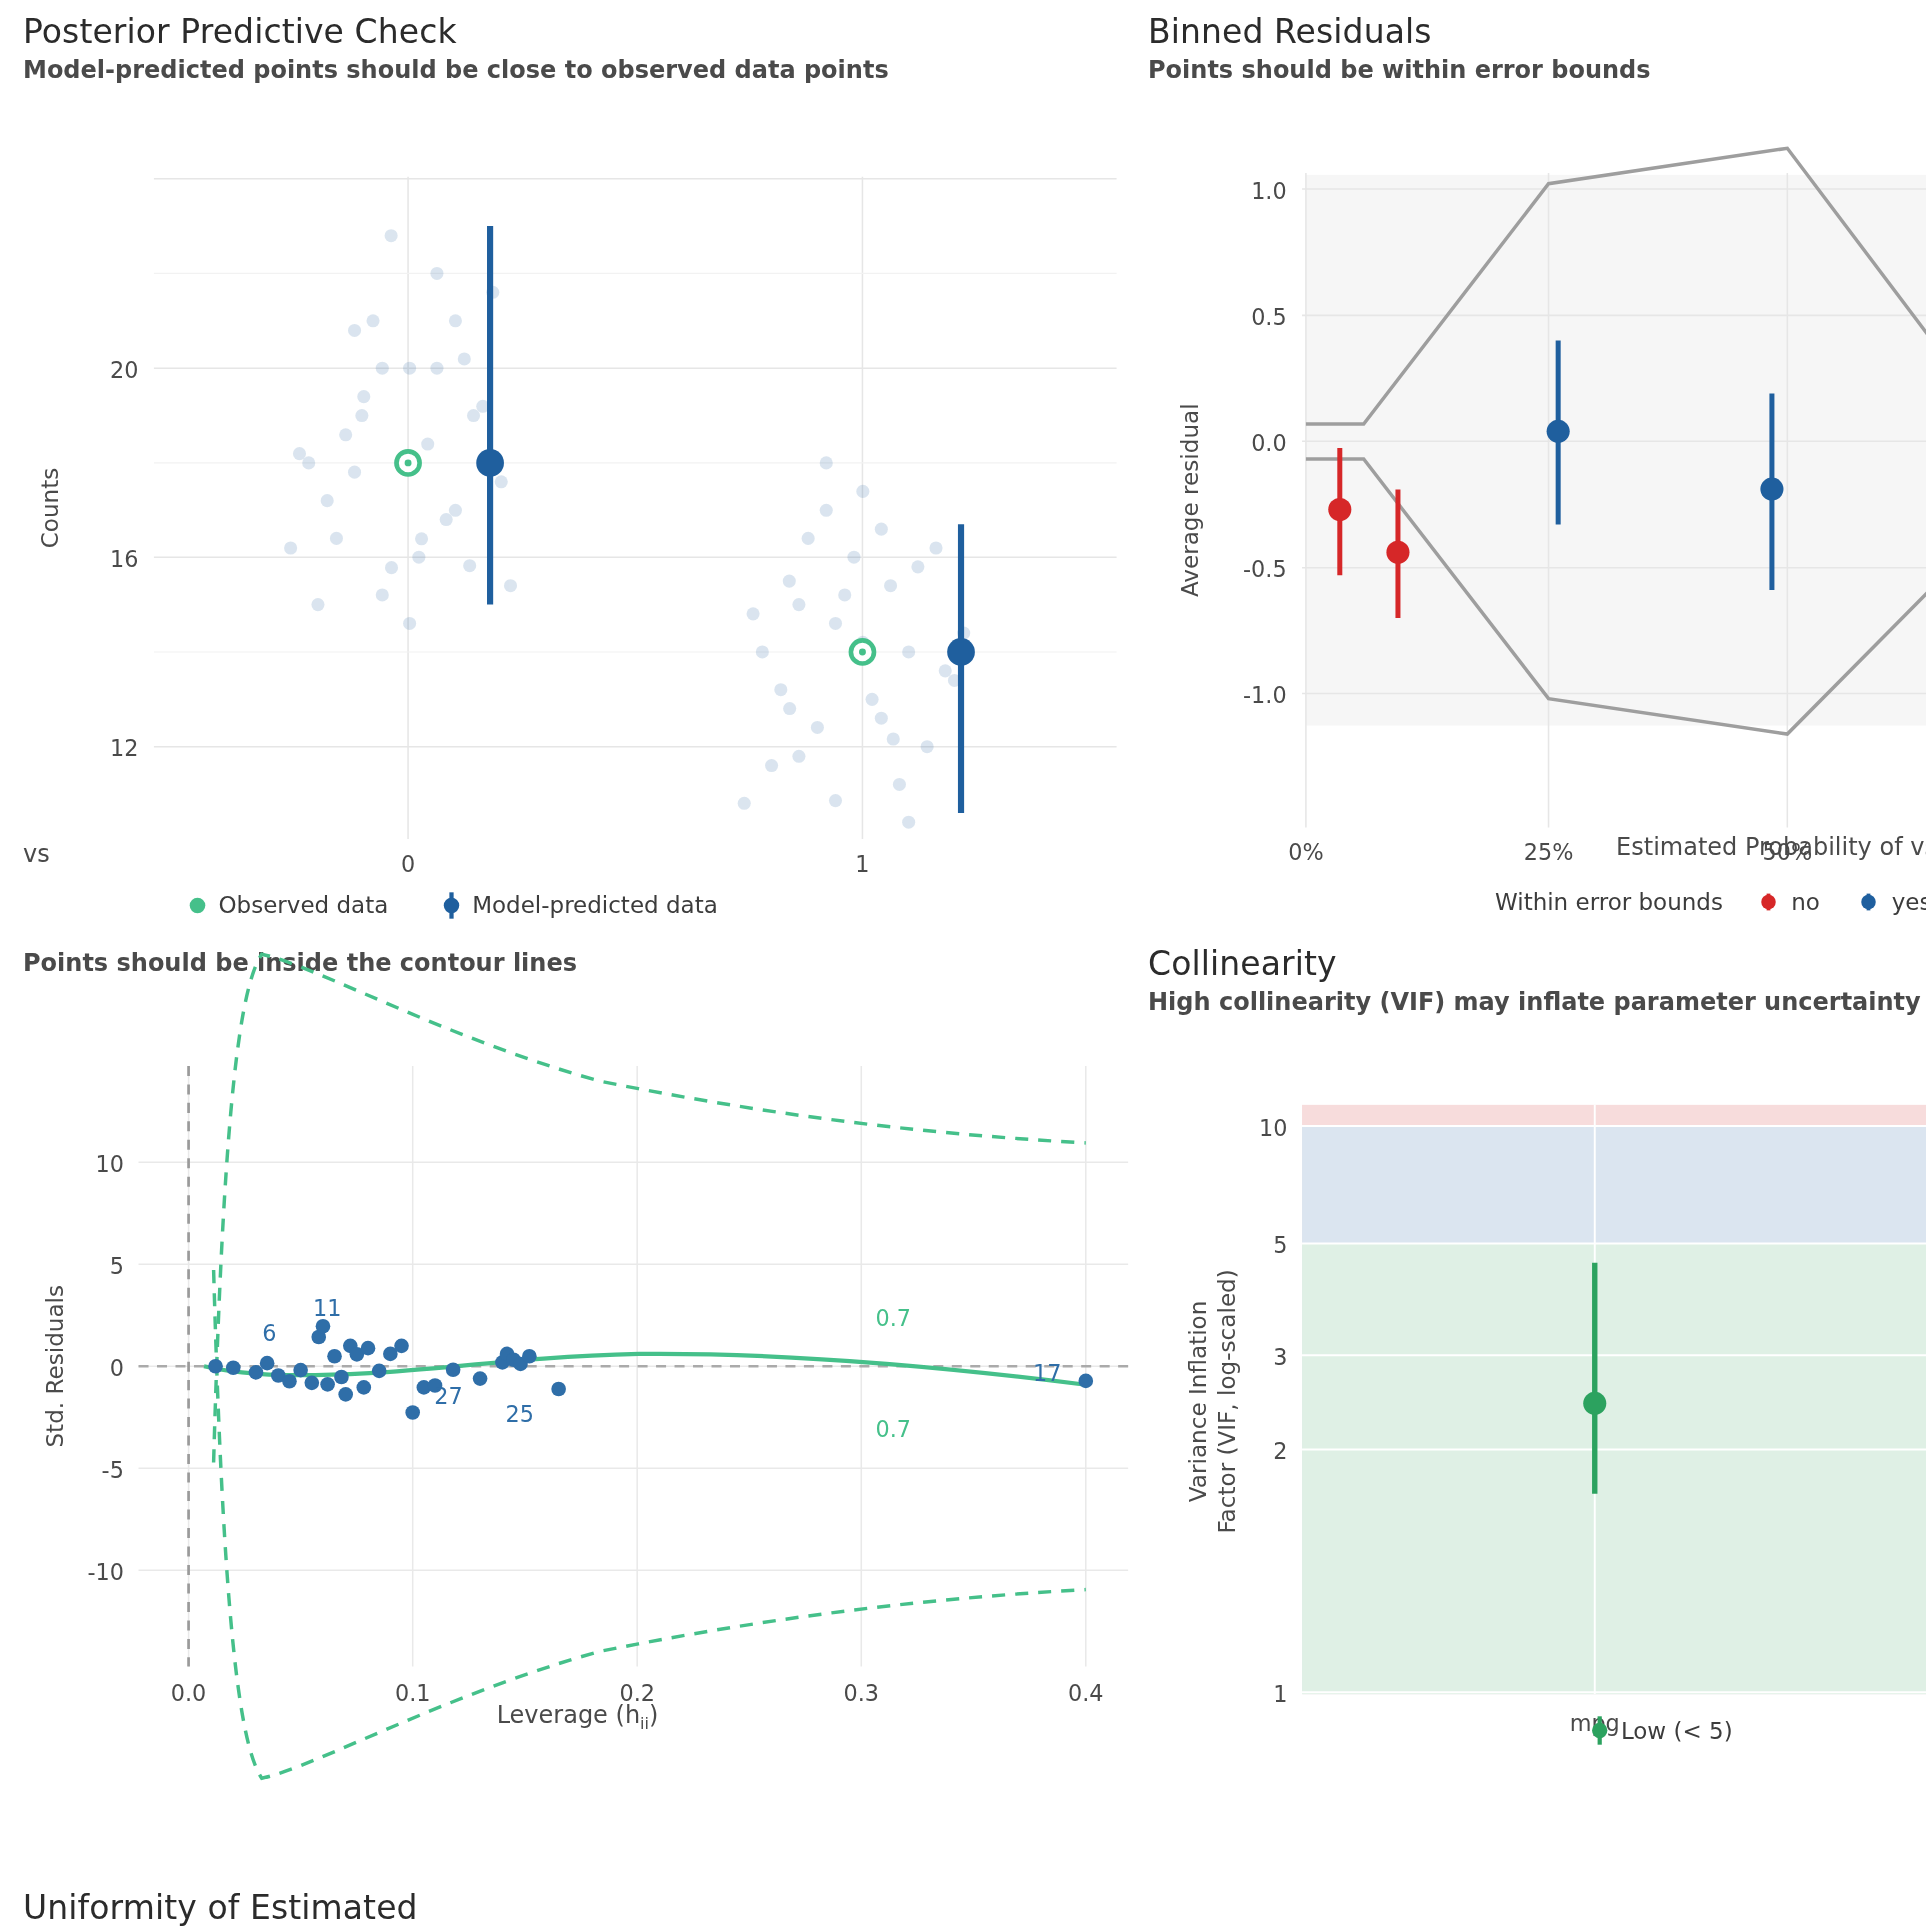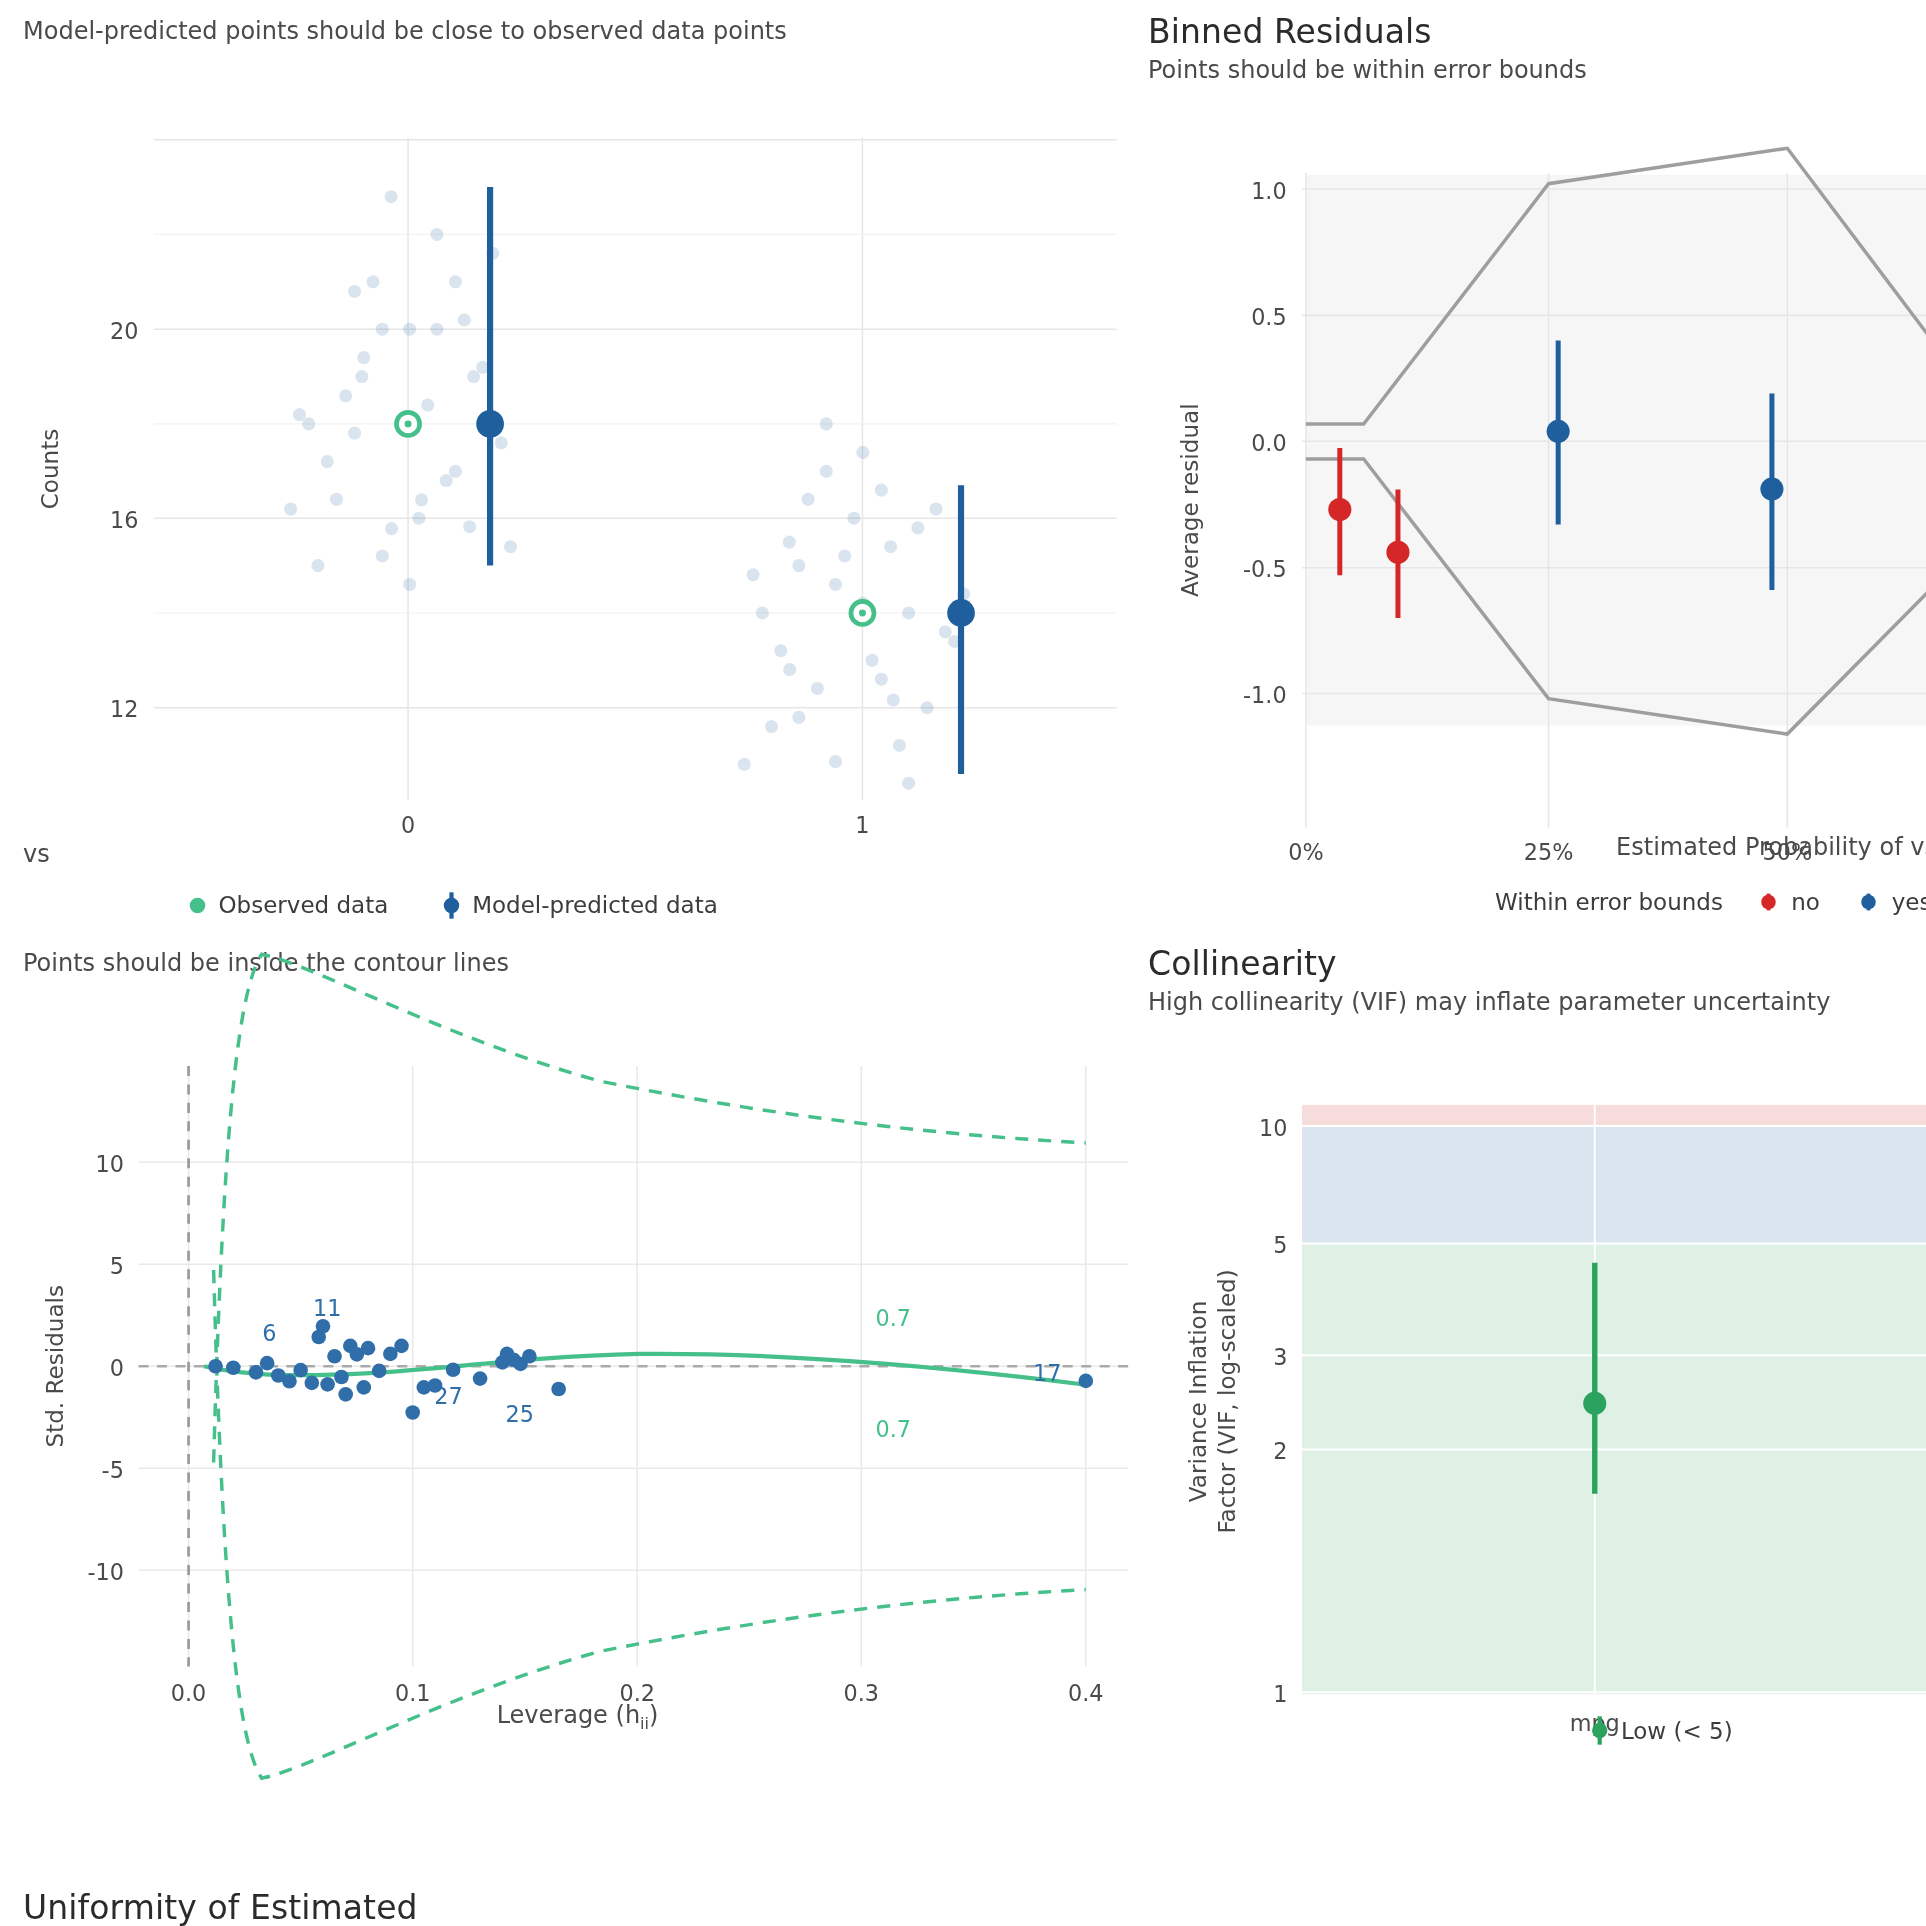--- a/index.html
+++ b/index.html
@@ -1,33 +1,34 @@
 <!DOCTYPE html>
 <html style="font-size:6.2px"><head>
 <meta charset="utf-8">
 <style>
   html,body{margin:0;padding:0;background:#ffffff;}
   body{width:2311px;height:2774px;font-family:"DejaVu Sans",sans-serif;color:#3c3c3c;-webkit-font-smoothing:antialiased;}
   .page{position:relative;width:2311px;height:2774px;}
   .panel{position:absolute;}
   .ptitle{font-size:33px;color:#2b2b2b;font-weight:400;letter-spacing:0.1px;}
-  .psub{font-size:24px;color:#4a4a4a;font-weight:400;margin-top:5.4px;}
+  .psub{font-size:24px;color:#4a4a4a;font-weight:700;margin-top:5.4px;}
   .axis-label{font-size:60px;fill:#4a4a4a;}
   .tick{font-size:58px;fill:#4a4a4a;}
   .legend{position:absolute;display:flex;align-items:center;gap:15.4px;font-size:23px;color:#3c3c3c;text-align:center;}
   .legend .item{display:flex;align-items:center;gap:8.5px;}
   svg{display:block;overflow:visible;}
   text{font-family:"DejaVu Sans",sans-serif;}
 </style>
 </head>
 <body>
 
 <div class="page">
 
   <div class="panel" style="left:23px;top:11.6px;width:1109px;height:925px;">
+    <div class="ptitle">Posterior Predictive Check</div>
     <div class="psub">Model-predicted points should be close to observed data points</div>
 
     <svg width="1109" height="794" viewBox="0 0 2880 2060">
 
       <rect x="340" y="240" width="2500" height="1720" fill="#ffffff" stroke="none"></rect>
 
       <g stroke="#e6e6e6" stroke-width="4">
         <line x1="340" y1="1720" x2="2840" y2="1720"></line>
         <line x1="340" y1="1228" x2="2840" y2="1228"></line>
         <line x1="340" y1="737" x2="2840" y2="737"></line>

